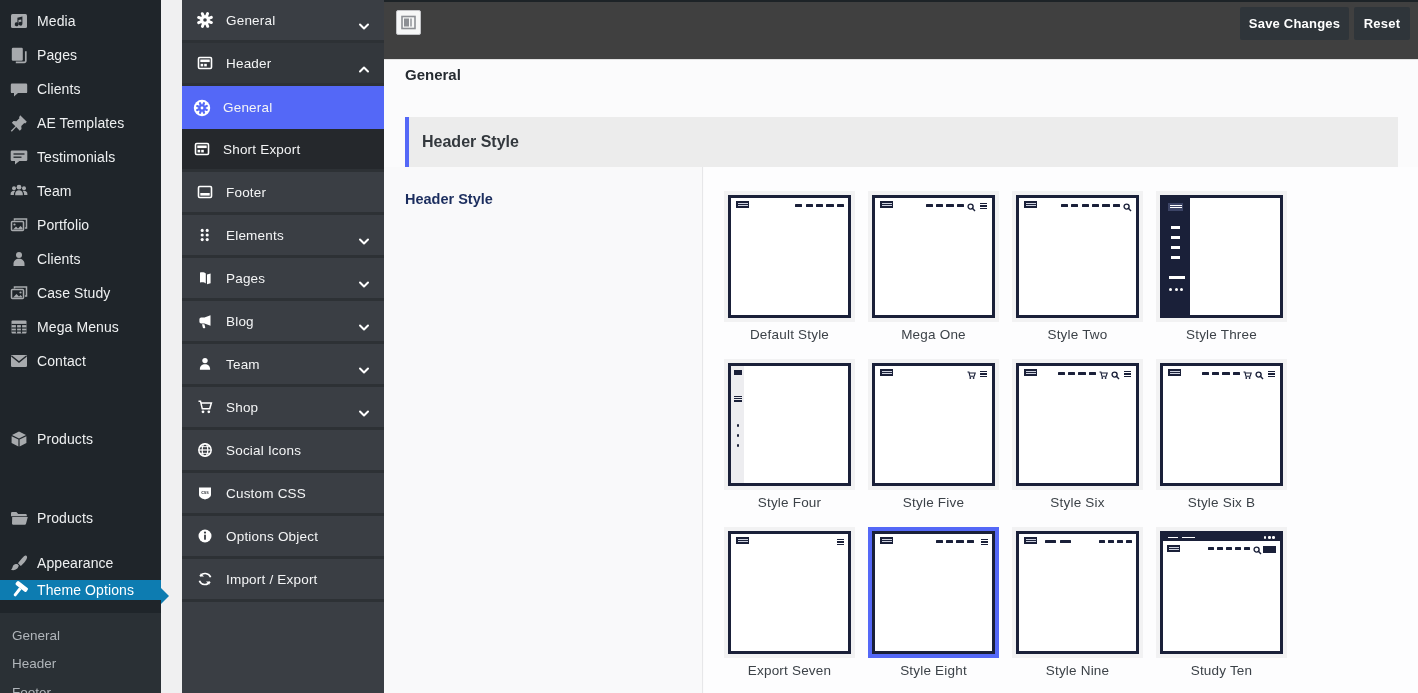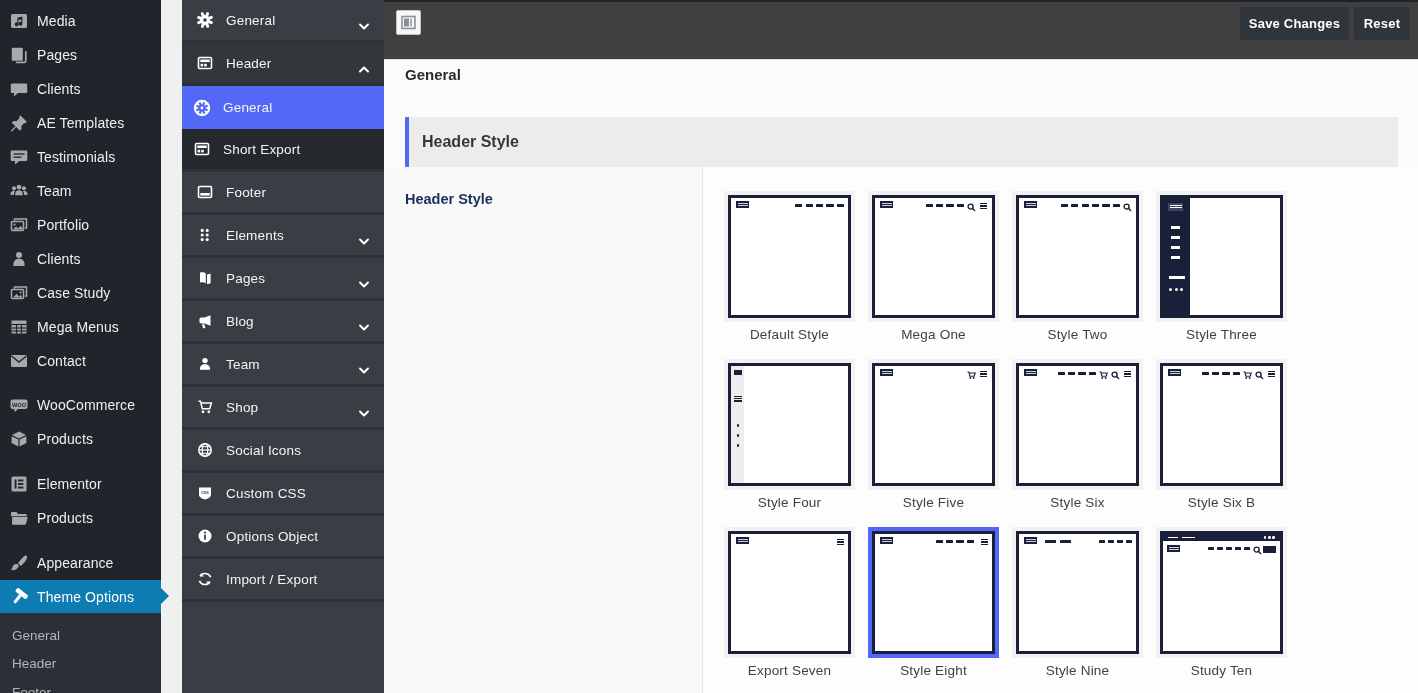--- a/index.html
+++ b/index.html
@@ -168,75 +168,51 @@
     </div>
 <div class="ami" style="top:344px">
       <span class="aico">
         <svg width="20" height="20" viewBox="0 0 20 20" style="">
           <rect x="2" y="4" width="16" height="12" rx="1.3" fill="#a7aaad"></rect>
           <path d="M2.5 5l7.5 6 7.5-6" fill="none" stroke="#1f252a" stroke-width="1.5"></path>
         </svg>
       </span>
       <span class="albl">Contact</span>
     </div>
-<div class="ami" style="top:388px">
-      <span class="aico">
-        <svg width="20" height="20" viewBox="0 0 20 20" style="">
-          <rect x="1.5" y="4.5" width="17" height="9.5" rx="2" fill="#a7aaad"></rect>
-          <path d="M5 14h4l-3.2 3z" fill="#a7aaad"></path>
-          <text x="10" y="11.7" font-family="Liberation Sans" font-size="5.6" font-weight="bold" fill="#1f252a" text-anchor="middle">WOO</text>
-        </svg>
-      </span>
-      <span class="albl">WooCommerce</span>
-    </div>
 <div class="ami" style="top:422px">
       <span class="aico">
         <svg width="20" height="20" viewBox="0 0 20 20" style="">
           <g fill="#a7aaad">
             <path d="M10 2.5l7 3.5-7 3.5-7-3.5z"></path>
             <path d="M2.6 7.2L9.4 10.6v6.9L2.6 14z"></path>
             <path d="M17.4 7.2L10.6 10.6v6.9L17.4 14z"></path>
           </g>
         </svg>
       </span>
       <span class="albl">Products</span>
     </div>
-<div class="ami" style="top:467px">
-      <span class="aico">
-        <svg width="20" height="20" viewBox="0 0 20 20" style="">
-          <rect x="2.5" y="2.5" width="15" height="15" rx="1.5" fill="#a7aaad"></rect>
-          <g fill="#1f252a">
-            <rect x="5.6" y="5.5" width="1.9" height="9"></rect>
-            <rect x="9" y="5.5" width="5.4" height="1.9"></rect>
-            <rect x="9" y="9.05" width="5.4" height="1.9"></rect>
-            <rect x="9" y="12.6" width="5.4" height="1.9"></rect>
-          </g>
-        </svg>
-      </span>
-      <span class="albl">Elementor</span>
-    </div>
 <div class="ami" style="top:501px">
       <span class="aico">
         <svg width="20" height="20" viewBox="0 0 20 20" style="">
           <path d="M2 5.2a1.2 1.2 0 0 1 1.2-1.2h4.2l1.8 2h7.4a1.2 1.2 0 0 1 1.2 1.2v1H2z" fill="#a7aaad"></path>
           <path d="M3.2 9h15.6l-1.8 6.8a1.3 1.3 0 0 1-1.3 1H4.3a1.3 1.3 0 0 1-1.3-1z" fill="#a7aaad"></path>
         </svg>
       </span>
       <span class="albl">Products</span>
     </div>
 <div class="ami" style="top:546px">
       <span class="aico">
         <svg width="20" height="20" viewBox="0 0 20 20" style="">
           <path d="M16.5 2.5c.8 0 1.6.7 1.6 1.6 0 2.6-3.3 6.5-6.3 8.9l-2.8-2.8c2.4-3 5.9-7.7 7.5-7.7z" fill="#a7aaad"></path>
           <path d="M8.3 11l1.5 1.5c-.6 2-1.6 3.6-3.6 4.3-1.3.5-3.3.5-4.2-.2 1-.7 1.3-1.5 1.6-2.6.4-1.5 1.2-2.6 3-3z" fill="#a7aaad"></path>
         </svg>
       </span>
       <span class="albl">Appearance</span>
     </div>
-<div class="ami act" style="top:580px;height:33px">
+<div class="ami act" style="top:580px;height:20px">
       <span class="aico">
         <svg width="20" height="20" viewBox="0 0 20 20" style="">
           <g fill="#fff" transform="rotate(38 10 10)">
             <path d="M4.5 3.2h11a1.3 1.3 0 0 1 1.3 1.3v2a1.3 1.3 0 0 1-1.3 1.3h-11A1.3 1.3 0 0 1 3.2 6.5v-2a1.3 1.3 0 0 1 1.3-1.3z"></path>
             <path d="M8.5 7.8h3v8.4a1.5 1.5 0 0 1-3 0z"></path>
           </g>
         </svg>
       </span>
       <span class="albl" style="color:#fff">Theme Options</span>
     </div>

